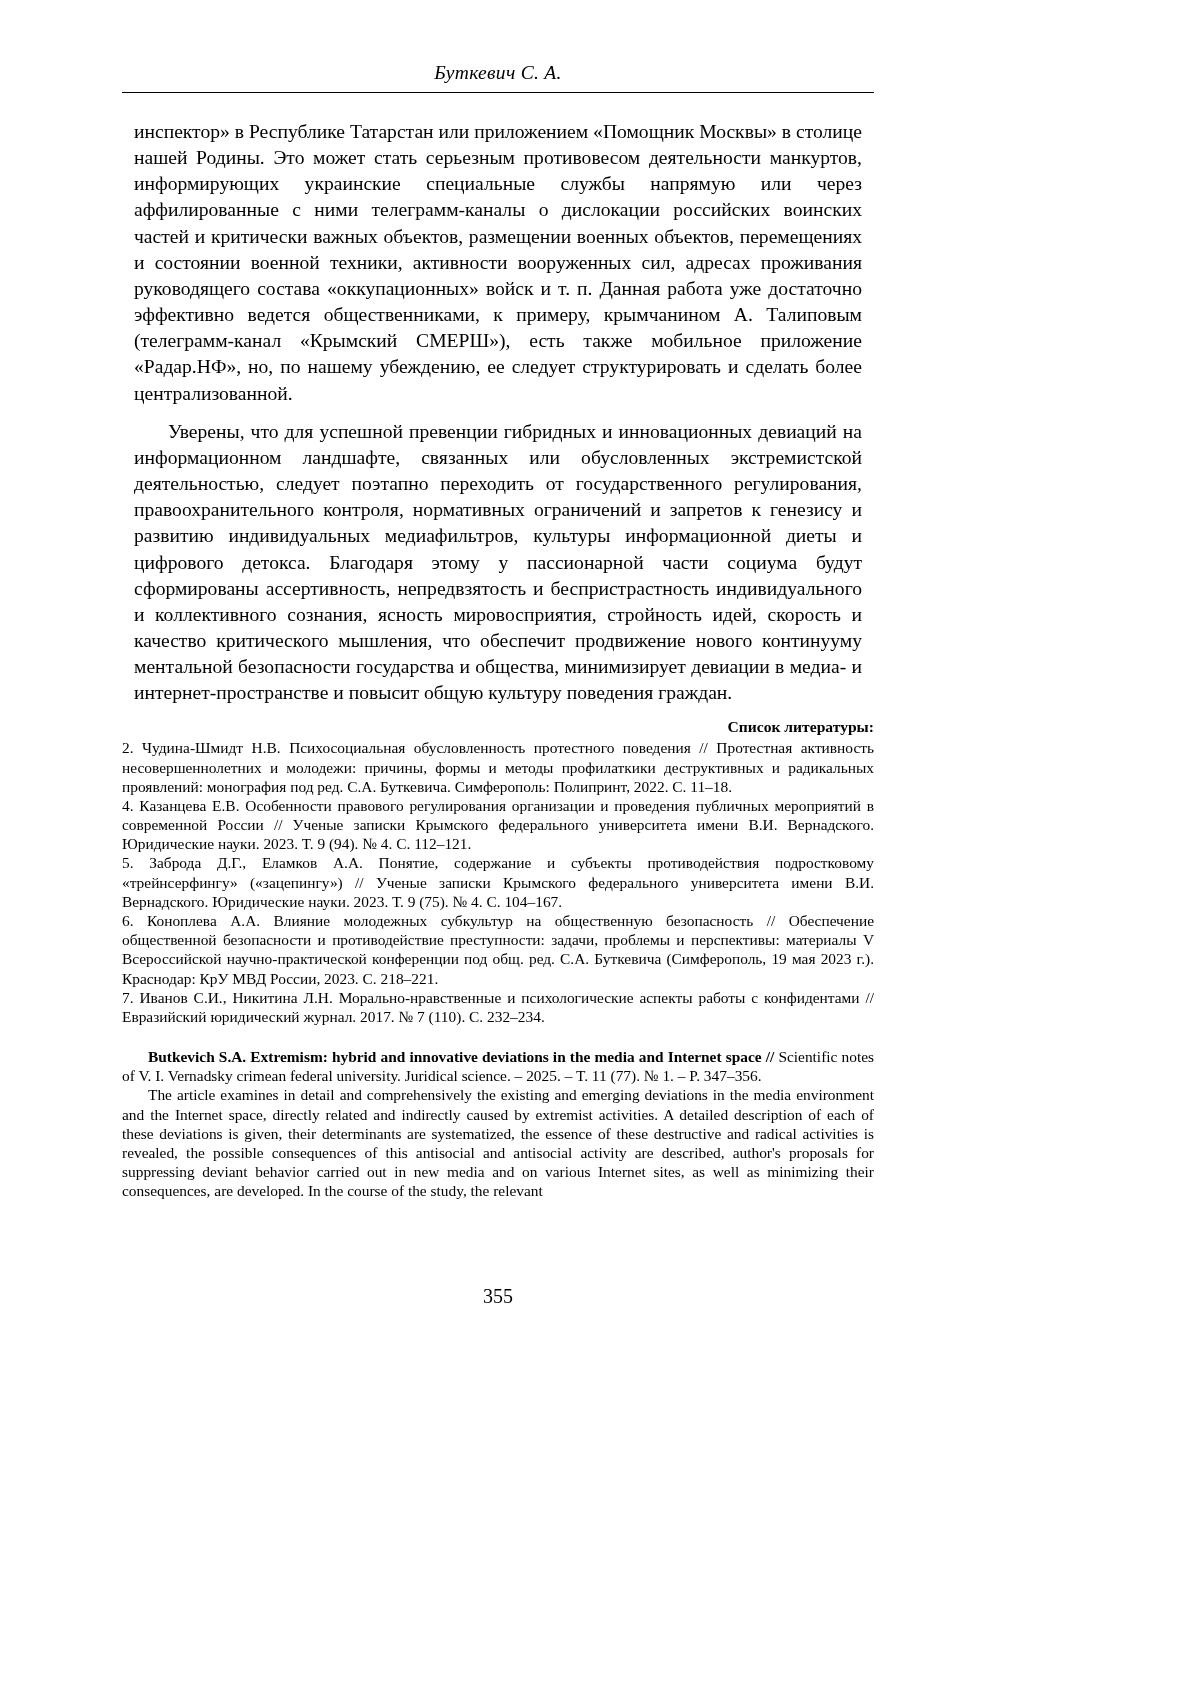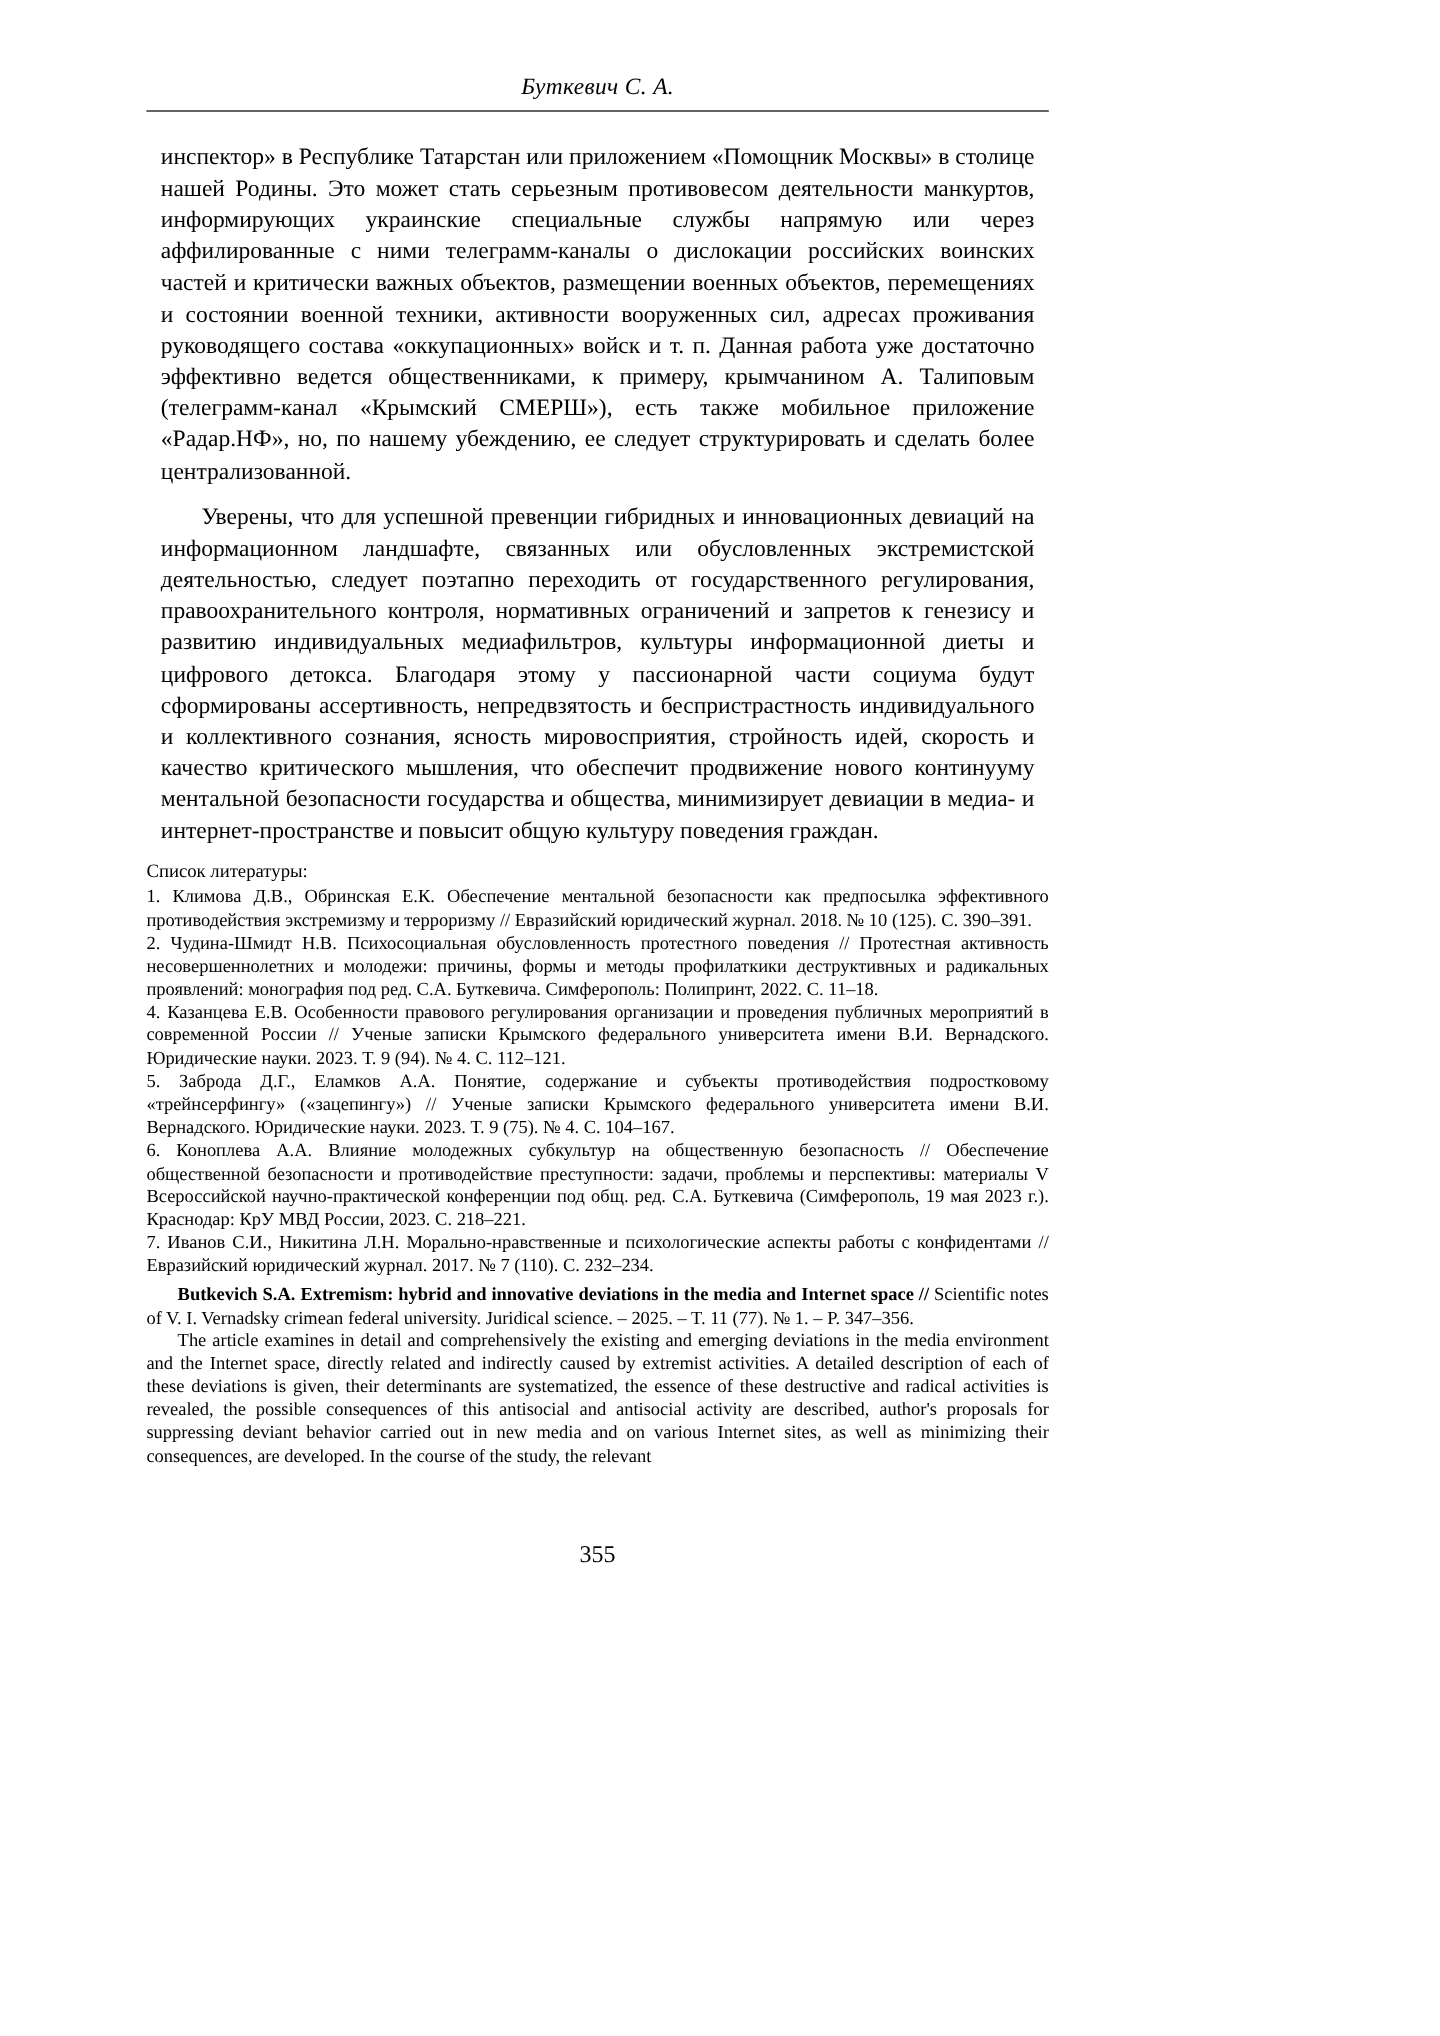--- a/index.html
+++ b/index.html
@@ -37,34 +37,34 @@
     font-size: 19.6px;
     line-height: 1.335;
     text-align: justify;
     text-indent: 34px;
     hyphens: manual;
   }
   .body-text p.noindent {
     text-indent: 0;
   }
   .refs-title {
-    text-align: left;
-    font-weight: normal;
+    text-align: right;
+    font-weight: bold;
     font-size: 15.6px;
     margin-bottom: 2px;
   }
   .refs p {
     margin: 0;
     font-size: 15.4px;
     line-height: 1.245;
     text-align: justify;
     text-indent: 0;
   }
   .abstract {
-    margin-top: 5px;
+    margin-top: 21px;
   }
   .abstract p {
     margin: 0;
     font-size: 15.4px;
     line-height: 1.245;
     text-align: justify;
     text-indent: 26px;
   }
   .abstract p.en-title {
     text-indent: 26px;
@@ -90,21 +90,20 @@
   <div class="head-rule"></div>
 
   <div class="body-text">
     <p class="noindent">инспектор» в Республике Татарстан или приложением «Помощник Москвы» в столице нашей Родины. Это может стать серьезным противовесом деятельности манкуртов, информирующих украинские специальные службы напрямую или через аффилированные с ними телеграмм-каналы о дислокации российских воинских частей и критически важных объектов, размещении военных объектов, перемещениях и состоянии военной техники, активности вооруженных сил, адресах проживания руководящего состава «оккупационных» войск и т. п. Данная работа уже достаточно эффективно ведется общественниками, к примеру, крымчанином А. Талиповым (телеграмм-канал «Крымский СМЕРШ»), есть также мобильное приложение «Радар.НФ», но, по нашему убеждению, ее следует структурировать и сделать более централизованной.</p>
     <p>Уверены, что для успешной превенции гибридных и инновационных девиаций на информационном ландшафте, связанных или обусловленных экстремистской деятельностью, следует поэтапно переходить от государственного регулирования, правоохранительного контроля, нормативных ограничений и запретов к генезису и развитию индивидуальных медиафильтров, культуры информационной диеты и цифрового детокса. Благодаря этому у пассионарной части социума будут сформированы ассертивность, непредвзятость и беспристрастность индивидуального и коллективного сознания, ясность мировосприятия, стройность идей, скорость и качество критического мышления, что обеспечит продвижение нового континууму ментальной безопасности государства и общества, минимизирует девиации в медиа- и интернет-пространстве и повысит общую культуру поведения граждан.</p>
   </div>
 
   <div class="refs-title">Список литературы:</div>
 
   <div class="refs">
-    <p>1. Климова Д.В., Обринская Е.К. Обеспечение ментальной безопасности как предпосылка эффективного противодействия экстремизму и терроризму // Евразийский юридический журнал. 2018. № 10 (125). С. 390–391.</p>
     <p>2. Чудина-Шмидт Н.В. Психосоциальная обусловленность протестного поведения // Протестная активность несовершеннолетних и молодежи: причины, формы и методы профилаткики деструктивных и радикальных проявлений: монография под ред. С.А. Буткевича. Симферополь: Полипринт, 2022. С. 11–18.</p>
     <p>4. Казанцева Е.В. Особенности правового регулирования организации и проведения публичных мероприятий в современной России // Ученые записки Крымского федерального университета имени В.И. Вернадского. Юридические науки. 2023. Т. 9 (94). № 4. С. 112–121.</p>
     <p>5. Заброда Д.Г., Еламков А.А. Понятие, содержание и субъекты противодействия подростковому «трейнсерфингу» («зацепингу») // Ученые записки Крымского федерального университета имени В.И. Вернадского. Юридические науки. 2023. Т. 9 (75). № 4. С. 104–167.</p>
     <p>6. Коноплева А.А. Влияние молодежных субкультур на общественную безопасность // Обеспечение общественной безопасности и противодействие преступности: задачи, проблемы и перспективы: материалы V Всероссийской научно-практической конференции под общ. ред. С.А. Буткевича (Симферополь, 19 мая 2023 г.). Краснодар: КрУ МВД России, 2023. С. 218–221.</p>
     <p>7. Иванов С.И., Никитина Л.Н. Морально-нравственные и психологические аспекты работы с конфидентами // Евразийский юридический журнал. 2017. № 7 (110). С. 232–234.</p>
   </div>
 
   <div class="abstract">
     <p class="en-title"><span class="b">Butkevich S.A. Extremism: hybrid and innovative deviations in the media and Internet space //</span><span> Scientific notes of V. I. Vernadsky crimean federal university. Juridical science. – 2025. – T. 11 (77). № 1. – P. 347–356.</span></p>
     <p>The article examines in detail and comprehensively the existing and emerging deviations in the media environment and the Internet space, directly related and indirectly caused by extremist activities. A detailed description of each of these deviations is given, their determinants are systematized, the essence of these destructive and radical activities is revealed, the possible consequences of this antisocial and antisocial activity are described, author's proposals for suppressing deviant behavior carried out in new media and on various Internet sites, as well as minimizing their consequences, are developed. In the course of the study, the relevant</p>

